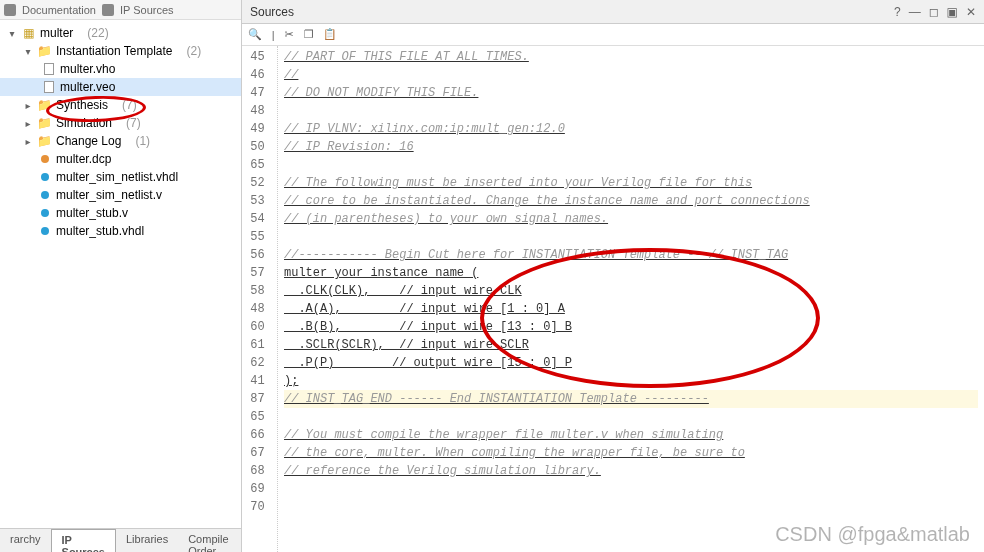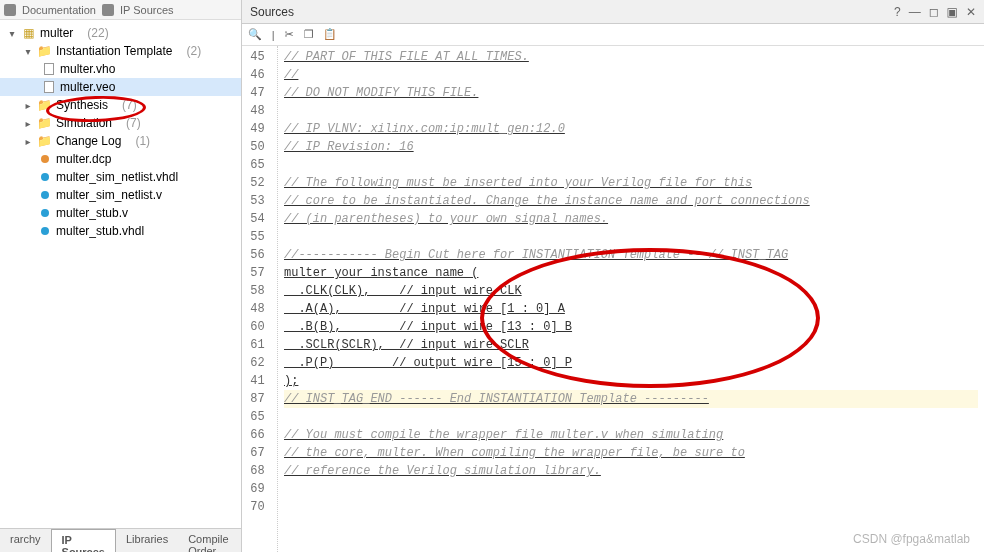--- a/index.html
+++ b/index.html
@@ -32,21 +32,21 @@
 .titlebar-icons { display: flex; gap: 8px; color: #666; font-size: 12px; }
 .editor-toolbar { height: 22px; border-bottom: 1px solid #ddd; display: flex; align-items: center; padding: 0 6px; gap: 10px; font-size: 11px; color: #666; }
 .editor-body { flex: 1; display: flex; overflow: hidden; font-family: "Courier New", monospace; font-size: 12px; }
 .gutter { width: 36px; background: #fff; border-right: 1px dotted #ccc; text-align: center; padding: 2px 6px 2px 2px; color: #737373; }
 .gutter div { height: 18px; line-height: 18px; }
 .code { flex: 1; padding: 2px 6px; color: #333; white-space: pre; overflow: hidden; position: relative; }
 .code-line { height: 18px; line-height: 18px; text-decoration: underline; }
 .comment { color: #999; font-style: italic; }
 .code-text { color: #333; }
 .highlight-line { background: #fef9e0; }
-.watermark { position: absolute; bottom: 6px; right: 14px; color: rgba(0,0,0,0.3); font-size: 12px; font-family: Arial; }
+.watermark { position: absolute; bottom: 6px; right: 14px; color: rgba(0,0,0,0.3); font-size: 20px; font-family: Arial; }
 .annotation-circle1 { position: absolute; left: 46px; top: 96px; width: 100px; height: 26px; border: 3px solid #d40000; border-radius: 50%; pointer-events: none; transform: rotate(-2deg); }
 .annotation-circle2 { position: absolute; left: 480px; top: 248px; width: 340px; height: 140px; border: 4px solid #d40000; border-radius: 50%; pointer-events: none; }
 </style>
 </head>
 <body>
 
 <div class="container">
   <div class="left-panel">
     <div class="tree-toolbar">
       <span class="doc-icon"></span>

